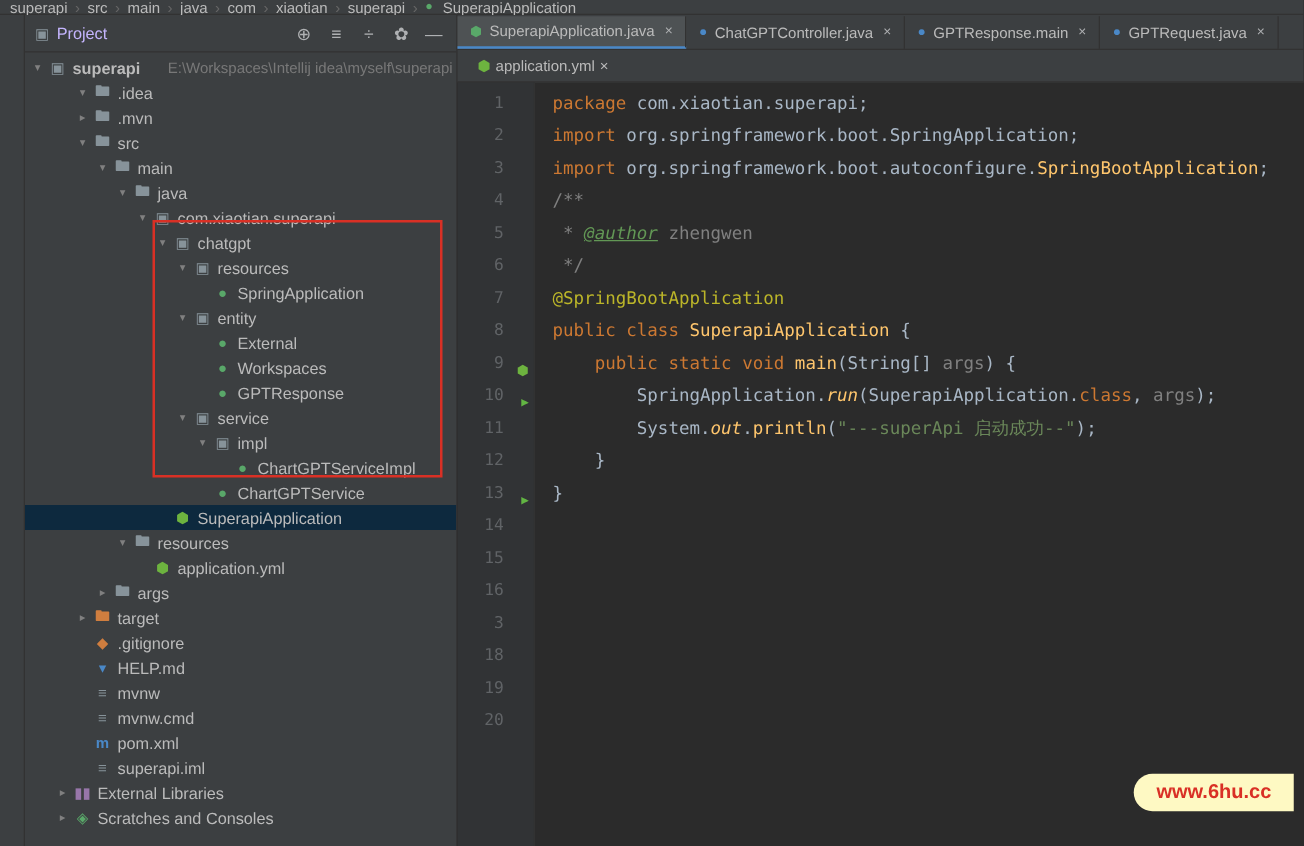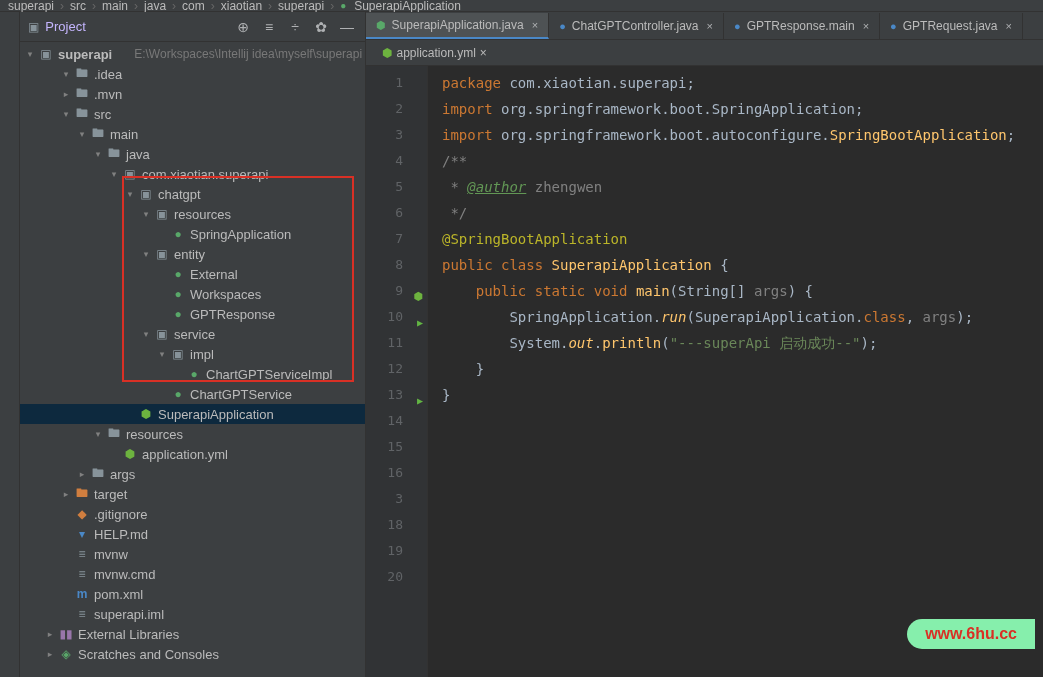--- a/index.html
+++ b/index.html
@@ -179,21 +179,21 @@
 .call { color: #ffc66d; }
 .static-call { font-style: italic; color: #ffc66d; }
 .watermark {
   position: absolute;
   right: 18px; bottom: 40px;
   color: #565656; font-size: 14px;
 }
 .watermark-pill {
   position: absolute;
   right: 8px; bottom: 28px;
-  background: #86efac;
+  background: #fef9c3;
   color: #d93025;
   font-weight: bold;
   padding: 6px 18px;
   border-radius: 20px 0 0 20px;
   font-size: 16px;
 }
 </style>
 </head>
 <body>
 

